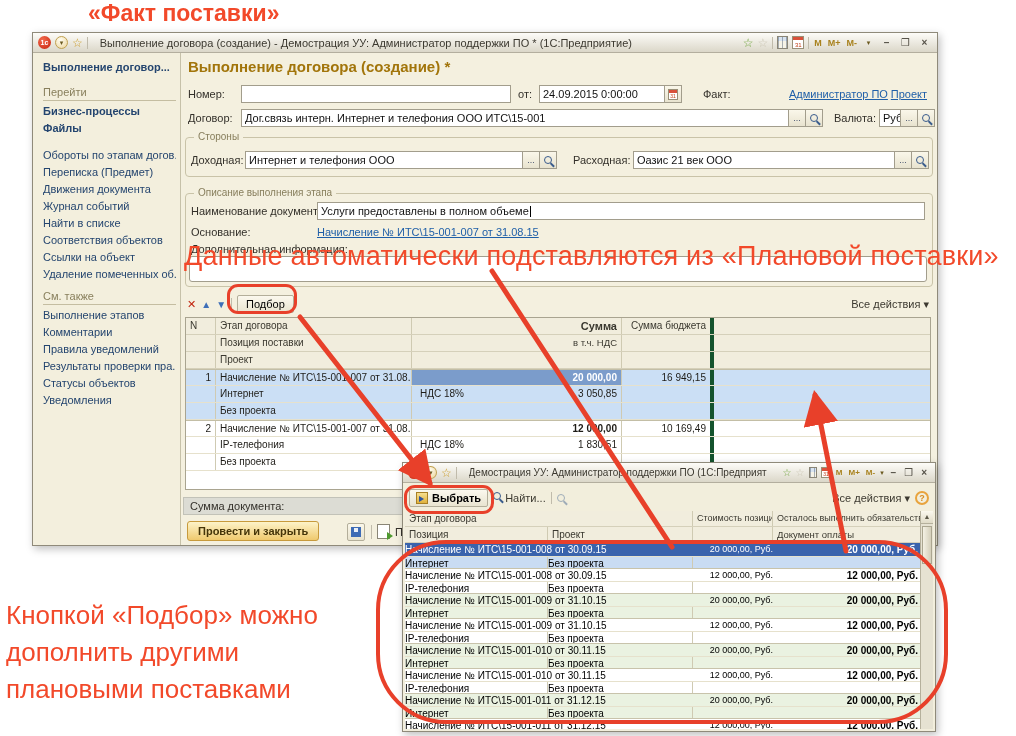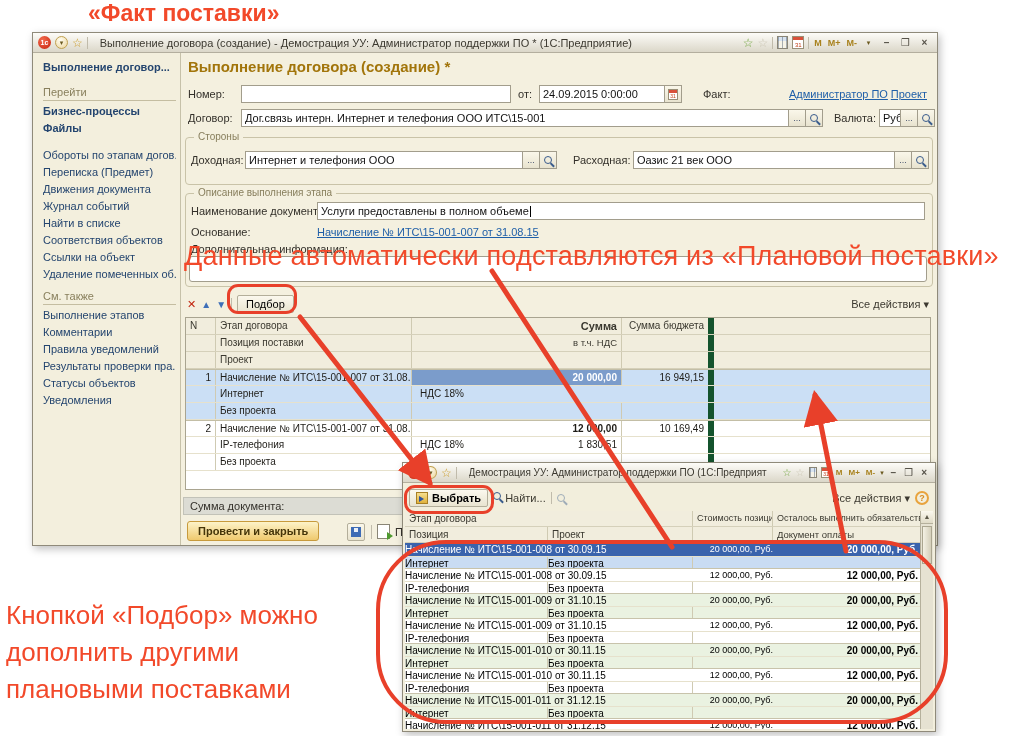--- a/index.html
+++ b/index.html
@@ -62,21 +62,21 @@
   .allact { display:flex; align-items:center; gap:3px; font-size:11px; color:#3C3930;text-align:right; }
 
   
   .mtbl { position:absolute; left:4px; right:6px; top:264px; height:173px; background:#FFF; border:1px solid #A9A490; overflow:hidden; }
   .mrow { position:relative; height:17px; border-bottom:1px solid #E6E1CC; font-size:10px; color:#1D1B16; }
   .mrow.hdr { background:#F1EDDD; border-bottom:1px solid #D5D0BA; color:#3A382F; }
   .mcell { position:absolute; top:0; bottom:0; padding:2px 4px; white-space:nowrap; overflow:hidden; }
   .mc0 { left:0; width:30px; border-right:1px solid #CFCAB2; }
   .mc1 { left:30px; width:196px; border-right:1px solid #CFCAB2; }
   .mc2 { left:226px; width:210px; border-right:1px solid #CFCAB2; text-align:right; }
-  .mc3 { left:436px; width:92px; border-right:6px solid #14532d; text-align:right; }
+  .mc3 { left:436px; width:92px; border-right:4px solid #14532d; text-align:right; }
   .mc4 { left:528px; right:0; }
   .vatlbl { position:absolute; left:230px; width:60px; top:0; bottom:0; padding:2px 4px; text-align:left; }
   .rsel { background:#CBDFF5; }
   .cellsel { background:#7B9CCB; color:#FFF; font-weight:bold; }
   .bold { font-weight:bold; }
   .gsep { border-top:1px solid #C3BEA6; }
 
   
   .strip { position:absolute; left:2px; right:2px; top:444px; height:18px; background:#DCDCD4; border:1px solid #C2C2B8;
            font-size:11px; color:#33302A; padding:2px 6px; }
@@ -195,21 +195,21 @@
     </div>
     <div class="lbl" style="left:653px;top:59px;">Валюта:</div>
     <div class="inp" style="left:698px;top:56px;width:22px;">Руб.</div>
     <div class="btnrow" style="left:720px;top:56px;">
       <span class="btn-sm">...</span>
       <span class="btn-sm">
           <span class="mag"></span>
         </span>
     </div>
 
-    <div class="fieldset" style="left:4px;top:84px;width:748px;height:48px;">
+    <div class="fieldset" style="left:4px;top:84px;width:748px;height:40px;">
       <div class="legend">Стороны</div>
     </div>
     <div class="lbl" style="left:10px;top:101px;">Доходная:</div>
     <div class="inp" style="left:64px;top:98px;width:278px;">Интернет и телефония ООО</div>
     <div class="btnrow" style="left:342px;top:98px;">
       <span class="btn-sm">...</span>
       <span class="btn-sm">
           <span class="mag"></span>
         </span>
     </div>
@@ -271,20 +271,21 @@
       <div class="mrow rsel gsep">
         <span class="mcell mc0" style="text-align:right;">1</span>
         <span class="mcell mc1">Начисление  № ИТС\15-001-007 от 31.08.15</span>
         <span class="mcell mc2 cellsel">20 000,00</span>
         <span class="mcell mc3">16 949,15</span>
         <span class="mcell mc4"></span>
       </div>
       <div class="mrow rsel">
         <span class="mcell mc0"></span>
         <span class="mcell mc1">Интернет</span>
+        <span class="mcell mc2">3 050,85</span>
         <span class="vatlbl">НДС 18%</span>
         <span class="mcell mc3"></span>
           <span class="mcell mc4"></span>
       </div>
       <div class="mrow rsel">
         <span class="mcell mc0"></span>
         <span class="mcell mc1">Без проекта</span>
         <span class="mcell mc2"></span>
           <span class="mcell mc3"></span>
           <span class="mcell mc4"></span>

